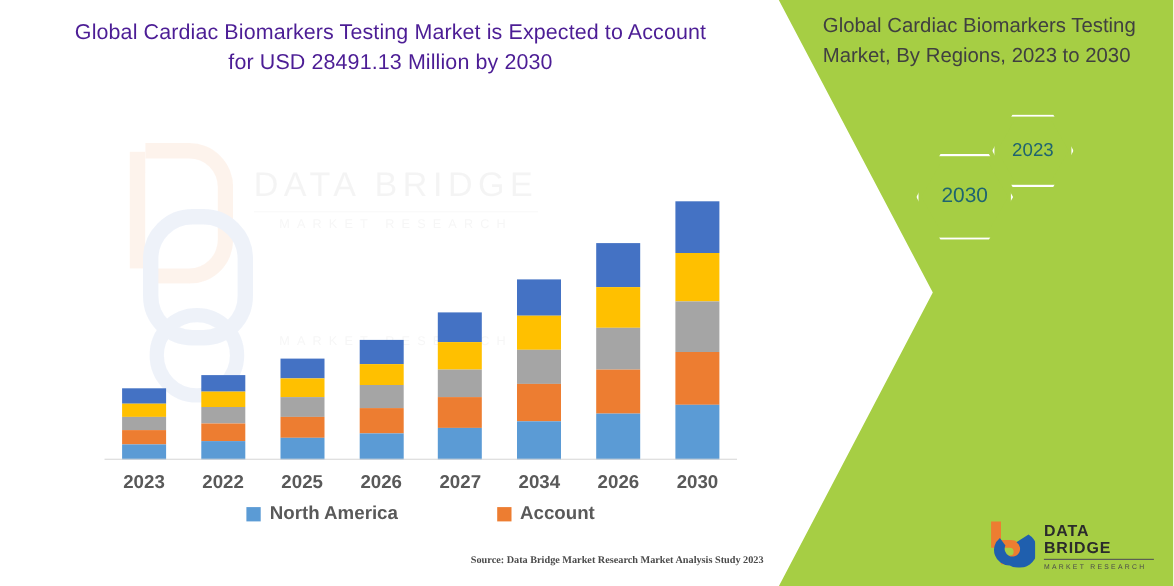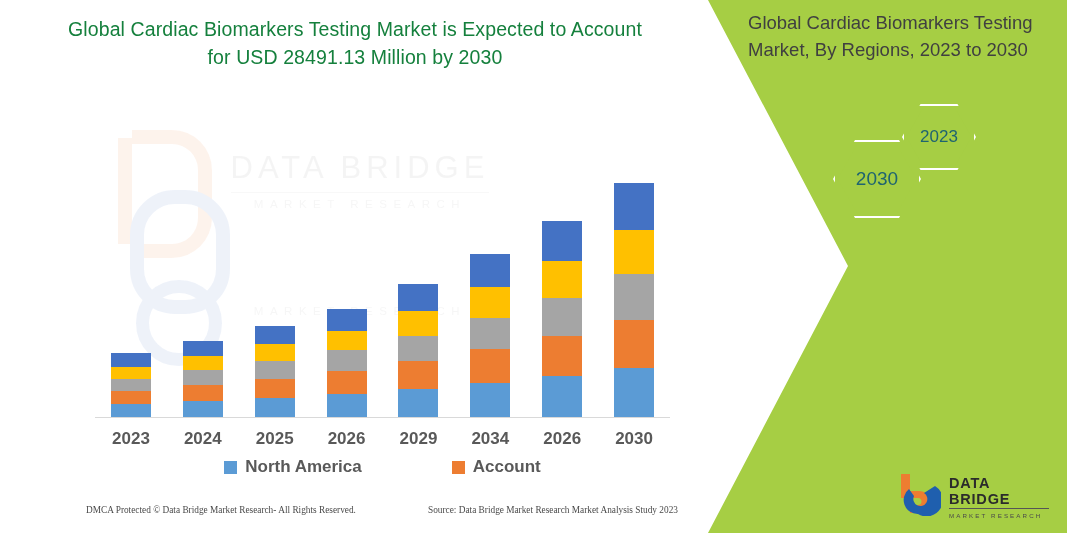--- a/index.html
+++ b/index.html
@@ -12,21 +12,21 @@
   }
   #root{position:relative;width:1067px;height:533px;overflow:hidden;background:#fff;}
 
   
   .left-panel{position:absolute;left:0;top:0;width:700px;height:533px;}
 
   .chart-title{
     position:absolute;left:60px;top:16px;width:590px;
     text-align:center;
     font-size:19.5px;line-height:1.42;
-    color:#15803d;
+    color:#4c1d95;
     letter-spacing:.1px;
   }
 
   
   .watermark{
     position:absolute;left:130px;top:130px;width:350px;height:210px;
     opacity:.085;pointer-events:none;
   }
   .wm-text{
     position:absolute;left:95px;top:20px;width:270px;text-align:center;
@@ -77,21 +77,21 @@
   }
   .legend-item{display:flex;align-items:center;gap:8px;}
   .legend-swatch{width:13px;height:13px;display:inline-block;}
   .legend-label{font-size:17px;font-weight:bold;color:#595959;}
 
   .footer{
     position:absolute;left:0;top:505px;width:700px;height:22px;
     font-size:9.3px;color:#4a4a4a;font-family:"Liberation Serif", serif;
   }
   .footer .f-left{position:absolute;left:86px;top:0;white-space:nowrap;}
-  .footer .f-right{position:absolute;left:428px;top:0;white-space:nowrap;}
+  .footer .f-right{position:absolute;left:428px;top:0;white-space:nowrap;font-weight:bold;}
 
   
   .green-panel{
     position:absolute;left:630px;top:0;width:437px;height:533px;
     overflow:hidden;
   }
   .green-shape{position:absolute;left:0;top:0;width:437px;height:533px;}
 
   .gp-title{
     position:absolute;left:748px;top:10px;width:300px;
@@ -207,42 +207,41 @@
             <div class="seg" style="background: rgb(165, 165, 165); height: 45.7125px;"></div>
             <div class="seg" style="background: rgb(237, 125, 49); height: 48.6938px;"></div>
             <div class="seg" style="background: rgb(91, 155, 213); height: 49.6875px;"></div>
           </div>
         </div>
       <div class="axis-line"></div>
     </div>
 
     <div class="xaxis" id="xaxis">
         <div class="xtick">2023</div>
-        <div class="xtick">2024</div>
+        <div class="xtick">2022</div>
         <div class="xtick">2025</div>
         <div class="xtick">2026</div>
-        <div class="xtick">2029</div>
+        <div class="xtick">2027</div>
         <div class="xtick">2034</div>
         <div class="xtick">2026</div>
         <div class="xtick">2030</div>
       </div>
 
     <div class="legend" id="legend">
         <div class="legend-item">
           <span class="legend-swatch" style="background: rgb(91, 155, 213);"></span>
           <span class="legend-label">North America</span>
         </div>
         <div class="legend-item">
           <span class="legend-swatch" style="background: rgb(237, 125, 49);"></span>
           <span class="legend-label">Account</span>
         </div>
       </div>
 
     <div class="footer">
-      <div class="f-left">DMCA Protected © Data Bridge Market Research- All Rights Reserved.</div>
       <div class="f-right">Source: Data Bridge Market Research  Market Analysis Study 2023</div>
     </div>
   </div>
 
   <div class="green-panel">
     <svg class="green-shape" viewBox="0 0 437 533" preserveAspectRatio="none">
       <path d="M 437 0 L 78 0 L 218 266 L 78 533 L 437 533 Z" fill="#A6CE44"></path>
     </svg>
   </div>
 

